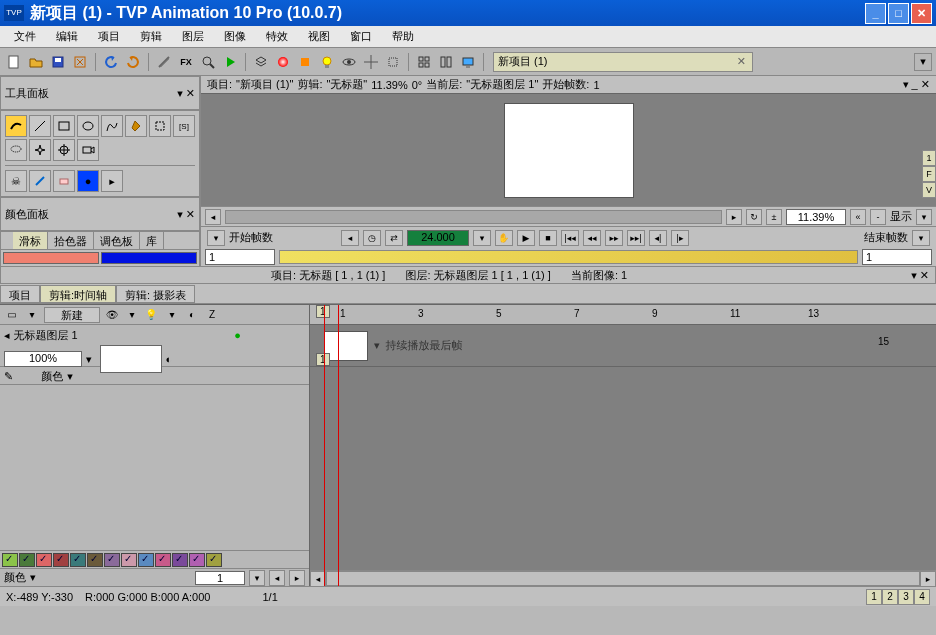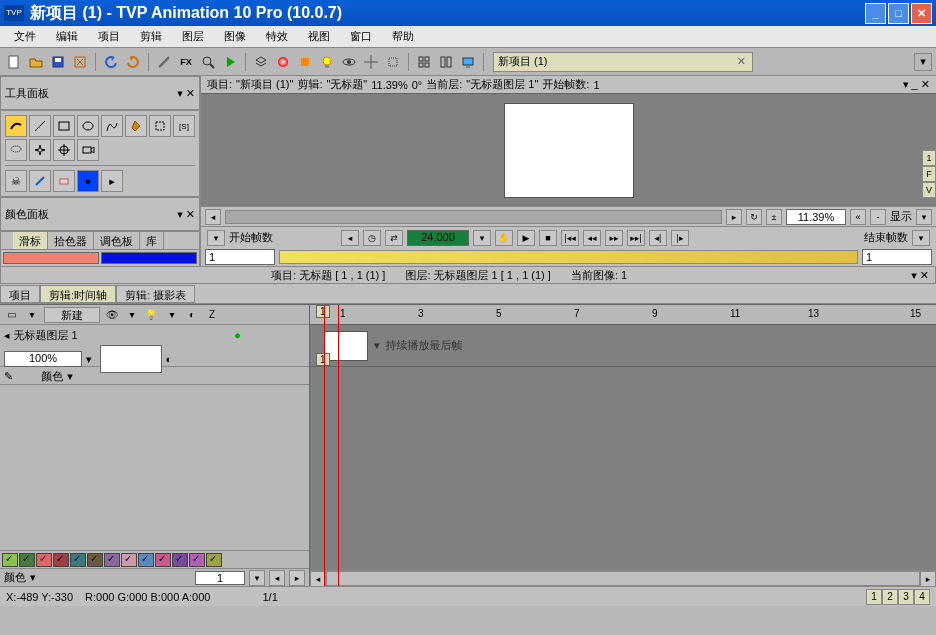--- a/index.html
+++ b/index.html
@@ -510,21 +510,21 @@
     <div class="playhead2"></div>
     <div class="ruler" id="ruler">
       <div class="frame-marker top">1</div>
     <span class="tick" style="left: 30px;">1</span>
         <span class="tick" style="left: 108px;">3</span>
         <span class="tick" style="left: 186px;">5</span>
         <span class="tick" style="left: 264px;">7</span>
         <span class="tick" style="left: 342px;">9</span>
         <span class="tick" style="left: 420px;">11</span>
         <span class="tick" style="left: 498px;">13</span>
-        <span class="tick" style="left: 600px;">15</span>
+        <span class="tick" style="left: 568px; margin-top: 28px;">15</span>
       </div>
     <div class="tl-track">
       <div class="cel"></div>
       <span style="color:#333">▾</span>
       <span class="cel-label" style="color:#333">持续播放最后帧</span>
       <div class="frame-marker">1</div>
     </div>
     <div class="tl-scroll">
       <div class="sm-btn">◂</div>
       <div class="bar"></div>

